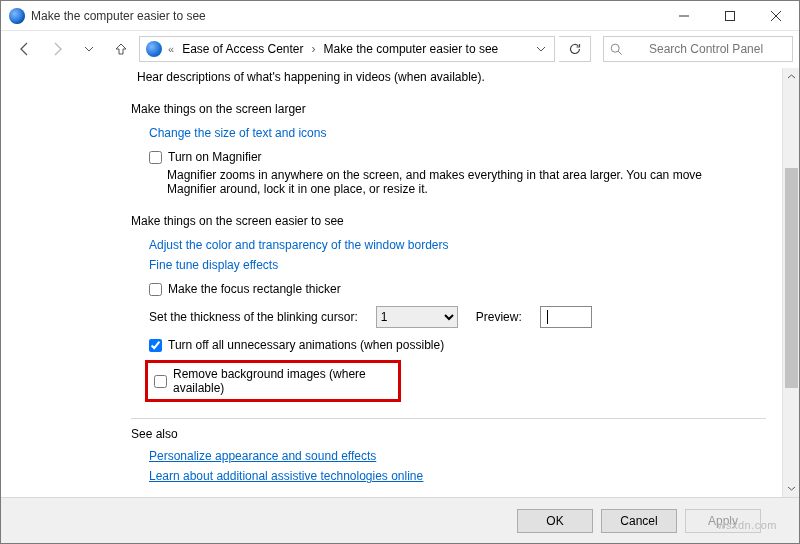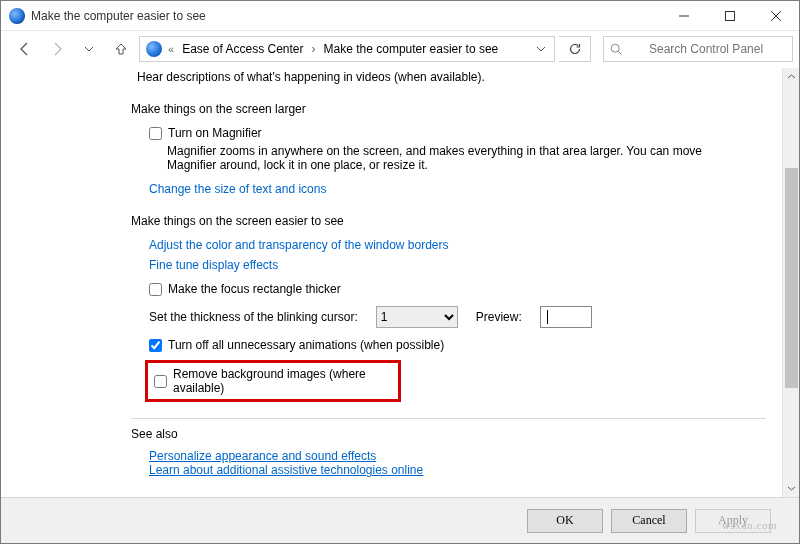--- a/index.html
+++ b/index.html
@@ -169,21 +169,21 @@
     margin-top:16px; padding-top:8px;
     margin-left:0;
   }
 
   
   .button-bar{
     position:absolute; left:0; right:0; bottom:0;
     height:46px; background:#f0f0f0;
     border-top:1px solid #d8d8d8;
     display:flex; align-items:center; justify-content:flex-end;
-    padding-right:28px; gap:8px;font-family:Liberation Serif, serif;
+    padding-right:38px; gap:8px;
   }
   .dlg-btn{
     min-width:76px; height:24px;
     border:1px solid #acacac; background:#e1e1e1;
     font:inherit; padding:0 12px;
   }
   .dlg-btn:disabled{ color:#9a9a9a; background:#eee; border-color:#ccc;}
 
   
   .wm{
@@ -264,29 +264,29 @@
     <input type="text" placeholder="Search Control Panel" style="">
   </div>
 </div>
 
 <div class="content-wrap">
   <div class="content">
 
     <div class="subtext">Hear descriptions of what's happening in videos (when available).</div>
 
     <div class="section-head">Make things on the screen larger</div>
+    <div class="row indent">
+      <span class="link">Change the size of text and icons</span>
+    </div>
     <div class="row">
       <label class="cbx">
         <input type="checkbox" style="">
         <span>Turn on Magnifier</span>
       </label>
       <div class="desc">Magnifier zooms in anywhere on the screen, and makes everything in that area larger. You can move Magnifier around, lock it in one place, or resize it.</div>
-    </div>
-    <div class="row indent">
-      <span class="link">Change the size of text and icons</span>
     </div>
 
     <div class="section-head">Make things on the screen easier to see</div>
     <div class="row indent">
       <span class="link">Adjust the color and transparency of the window borders</span>
     </div>
     <div class="row indent" style="margin-top:6px;">
       <span class="link">Fine tune display effects</span>
     </div>
     <div class="row">
@@ -317,21 +317,21 @@
         <input type="checkbox" style="">
         <span>Remove background images (where available)</span>
       </label>
     </div>
 
     <div class="seealso">
       <div>See also</div>
       <div class="row indent" style="margin-top:8px;">
         <span class="link underline">Personalize appearance and sound effects</span>
       </div>
-      <div class="indent" style="text-decoration:underline;">
+      <div class="indent" style="margin-top:6px;text-decoration:underline;">
         <span class="link underline">Learn about additional assistive technologies online</span>
       </div>
     </div>
   </div>
 
   <div class="scrollbar">
     <div class="scroll-btn up">
       <svg width="9" height="9" viewBox="0 0 9 9">
           <path d="M1 6l3.5-3L8 6" fill="none" stroke="currentColor"></path>
         </svg>

